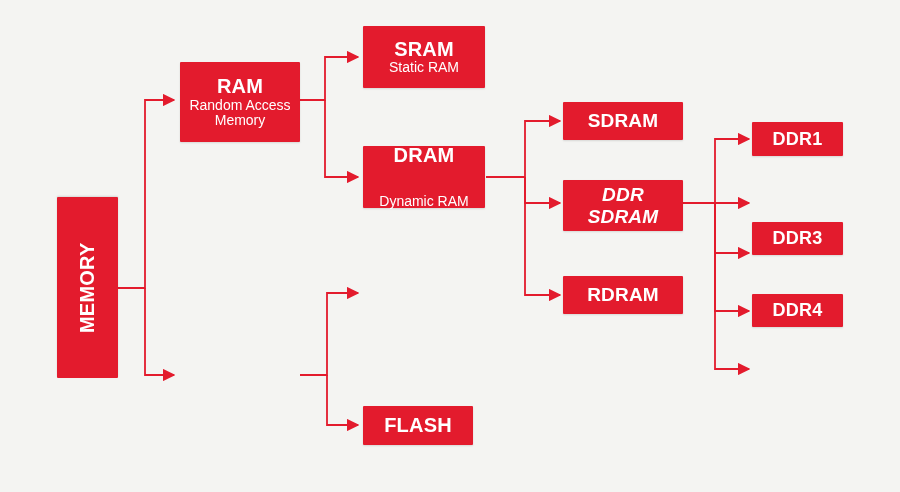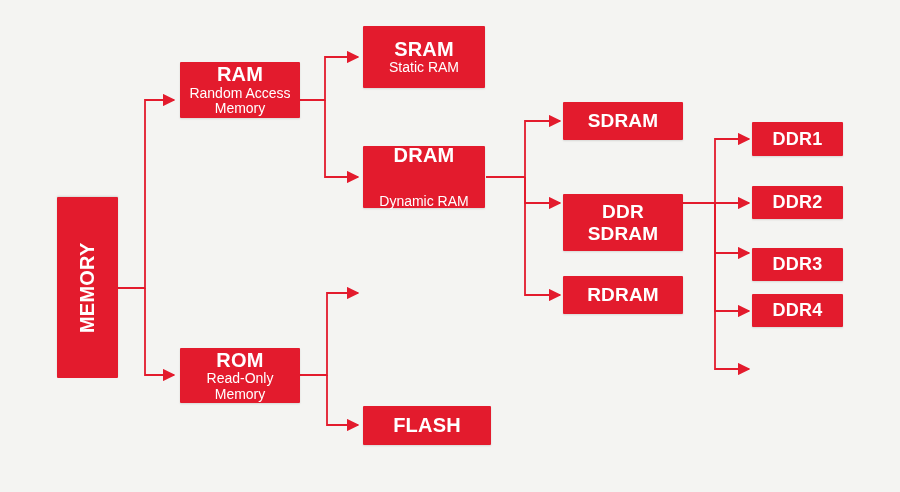--- a/index.html
+++ b/index.html
@@ -98,68 +98,61 @@
       <path d="M 715 203 L 715 253 L 749 253"></path>
       <path d="M 715 203 L 715 311 L 749 311"></path>
       <path d="M 715 203 L 715 369 L 749 369"></path>
     </g>
   </svg>
 
   <div class="node vertical root" style="left:57px; top:197px; width:61px; height:181px;">
     <span class="title">MEMORY</span>
   </div>
 
-  <div class="node lvl1" style="left:180px; top:62px; width:120px; height:56px;">
+  <div class="node lvl1" style="left:180px; top:62px; width:120px; height:80px;">
     <span class="title">RAM</span>
     <span class="sub">Random Access</span>
     <span class="sub">Memory</span>
   </div>
 
-  <div class="node lvl1" style="left:180px; top:348px; width:120px; height:55px;">
-    <span class="title">ROM</span>
-    <span class="sub">Read-Only Memory</span>
-  </div>
 
   <div class="node lvl2" style="left:363px; top:26px; width:122px; height:62px;">
     <span class="title">SRAM</span>
     <span class="sub">Static RAM</span>
   </div>
 
   <div class="node lvl2" style="left:363px; top:146px; width:122px; height:62px;gap:28px;">
     <span class="title">DRAM</span>
     <span class="sub">Dynamic RAM</span>
   </div>
 
 
-  <div class="node lvl2" style="left:363px; top:406px; width:128px; height:39px;">
+  <div class="node lvl2" style="left:363px; top:406px; width:110px; height:39px;">
     <span class="title">FLASH</span>
   </div>
 
   <div class="node lvl3" style="left:563px; top:102px; width:120px; height:38px;">
     <span class="title">SDRAM</span>
   </div>
 
-  <div class="node lvl3" style="left:563px; top:194px; width:120px; height:57px;">
+  <div class="node lvl3" style="left:563px; top:180px; width:120px; height:51px;font-style:italic;">
     <span class="title">DDR</span>
     <span class="title">SDRAM</span>
   </div>
 
   <div class="node lvl3" style="left:563px; top:276px; width:120px; height:38px;text-align:right;">
     <span class="title">RDRAM</span>
   </div>
 
   <div class="node lvl4" style="left:752px; top:122px; width:91px; height:34px;">
     <span class="title">DDR1</span>
   </div>
 
-  <div class="node lvl4" style="left:752px; top:186px; width:91px; height:33px;">
-    <span class="title">DDR2</span>
-  </div>
 
-  <div class="node lvl4" style="left:752px; top:248px; width:91px; height:33px;">
+  <div class="node lvl4" style="left:752px; top:222px; width:91px; height:33px;">
     <span class="title">DDR3</span>
   </div>
 
   <div class="node lvl4" style="left:752px; top:294px; width:91px; height:33px;">
     <span class="title">DDR4</span>
   </div>
 
 
 </div>
 

